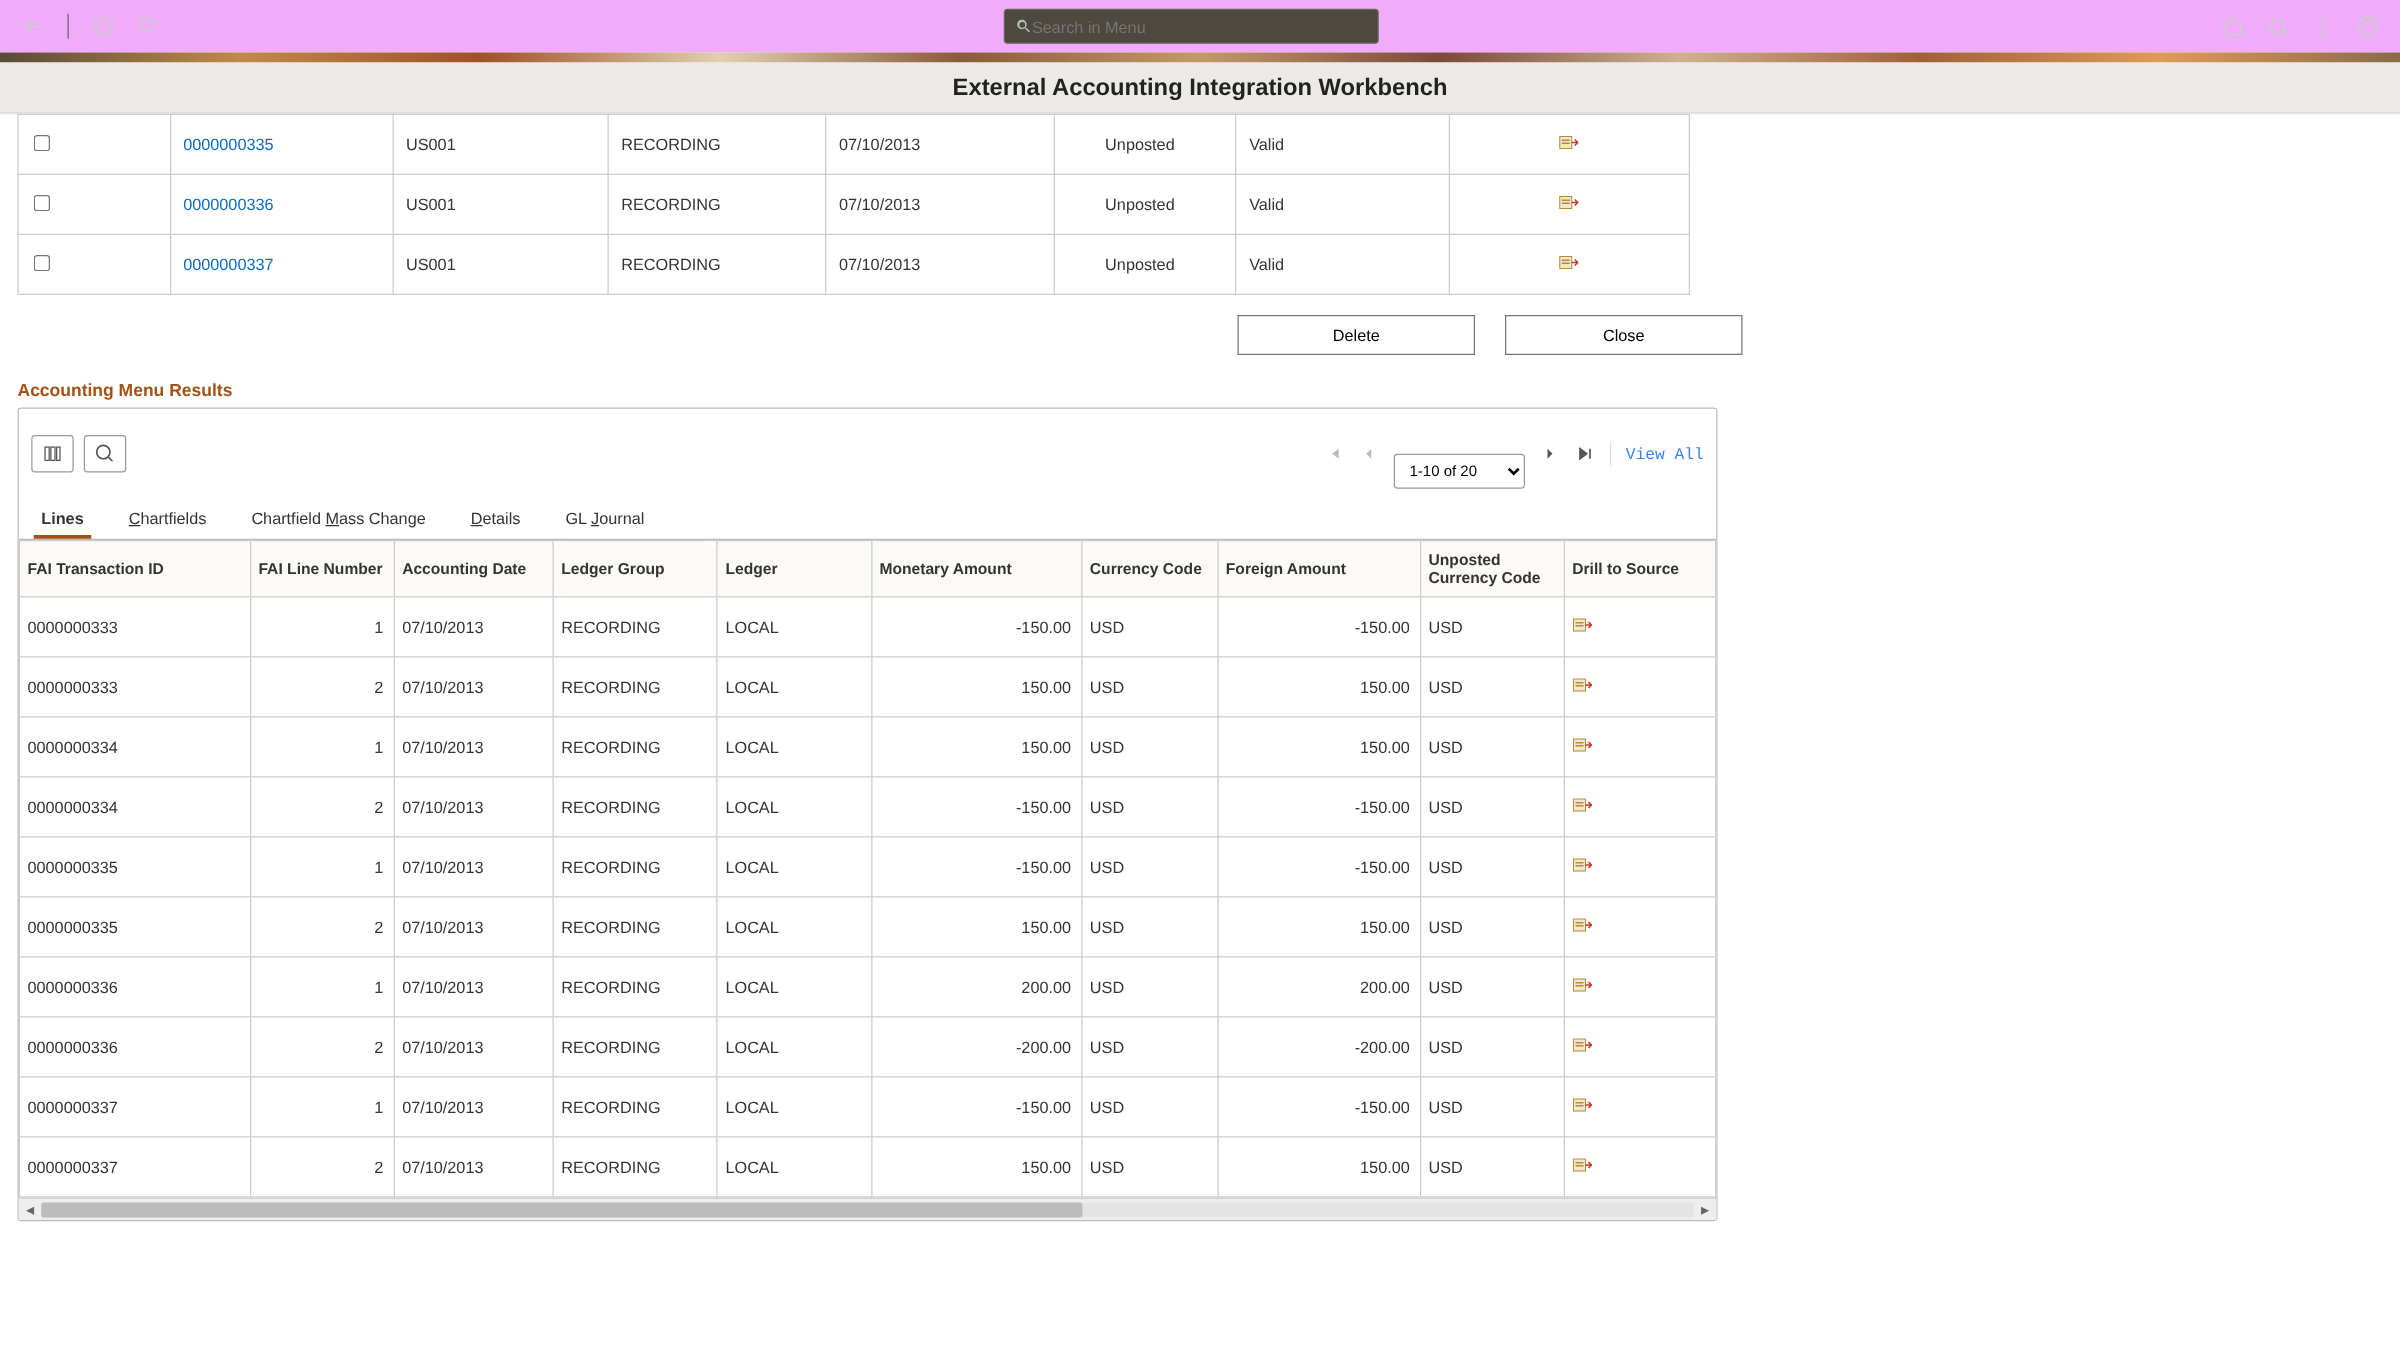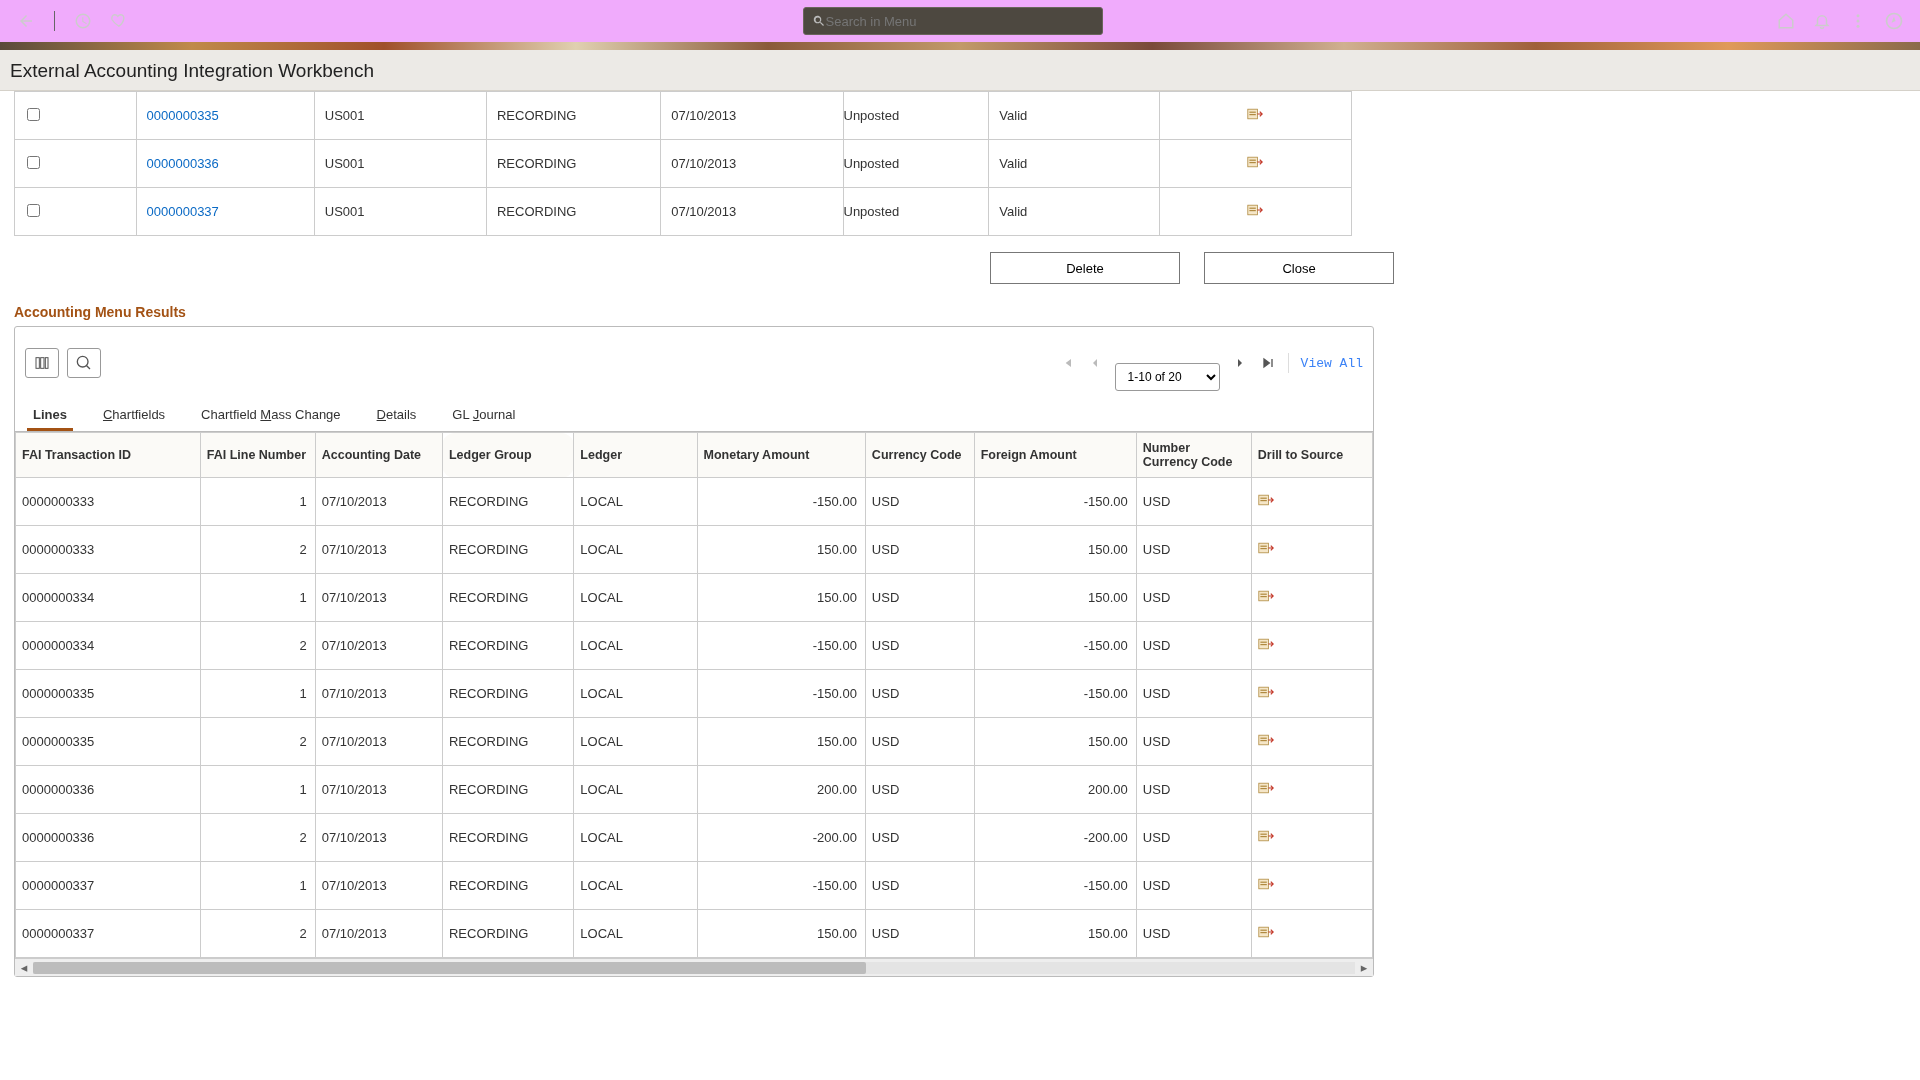--- a/index.html
+++ b/index.html
@@ -13,35 +13,35 @@
 .topbar-center { flex: 1; display: flex; justify-content: center; }
 .search-box { width: 300px; height: 28px; background: #4d4840; border: 1px solid #6a655c; border-radius: 3px; display: flex; align-items: center; padding: 0 8px; color: #bbb; }
 .search-box input { flex: 1; background: transparent; border: none; color: #ddd; outline: none; font-size: 13px; }
 .topbar-right { display: flex; align-items: center; gap: 8px; }
 
 
 .stripe { height: 8px; background: linear-gradient(90deg,#5a4a3a 0%,#c08a4a 10%,#a0502a 20%,#e0d0b0 30%,#8a5a3a 40%,#c29a6a 50%,#7a4a3a 60%,#d0b090 70%,#a0603a 80%,#e09a5a 90%,#8a6a4a 100%); }
 
 
 .titlebar { background: #eceae6; padding: 10px 10px 8px; border-bottom: 1px solid #d5d1c9; }
-.titlebar h1 { font-size: 19px; font-weight: normal; color: #222; }
+.titlebar h1 { font-size: 19px; font-weight: bold; color: #222; text-align: center; }
 
 
 .content { padding: 0 14px 14px; background: #fff; height: calc(1080px - 42px - 8px - 40px); overflow-y: auto; position: relative; }
 
 
 .grid1 { border-collapse: collapse; width: 1338px; margin-top: 0; }
 .grid1 td { border: 1px solid #ccc; padding: 10px 8px; vertical-align: middle; background: #fff; height: 48px; }
 .grid1 td.chk { width: 120px; text-align: left; padding-left: 12px; }
 .grid1 td.link a { color: #0b6ac5; text-decoration: none; cursor: pointer; }
 .grid1 td.link { width: 176px; padding-left: 10px; }
 .grid1 td.c3 { width: 170px; padding-left: 10px; }
 .grid1 td.c4 { width: 172px; padding-left: 10px; }
 .grid1 td.c5 { width: 180px; padding-left: 10px; }
-.grid1 td.c6 { width: 144px; padding-left: 0; }
+.grid1 td.c6 { width: 144px; padding-left: 0; text-align: center; }
 .grid1 td.c7 { width: 168px; padding-left: 10px; }
 .grid1 td.c8 { width: 190px; text-align: center; }
 
 .action-row { width: 1380px; display: flex; justify-content: flex-end; gap: 24px; padding: 16px 0 20px; }
 .btn { width: 190px; height: 32px; border: 1px solid #777; background: #fff; color: #000000; cursor: pointer; font-size: 13px; }
 
 
 .section-title { color: #a35214; font-weight: bold; font-size: 14px; margin-bottom: 6px; }
 
 
@@ -258,21 +258,21 @@
       <thead>
         <tr>
           <th>FAI Transaction ID</th>
           <th>FAI Line Number</th>
           <th>Accounting Date</th>
           <th>Ledger Group</th>
           <th>Ledger</th>
           <th>Monetary Amount</th>
           <th>Currency Code</th>
           <th>Foreign Amount</th>
-          <th>Number Currency Code</th>
+          <th>Unposted Currency Code</th>
           <th>Drill to Source</th>
         </tr>
       </thead>
       <tbody id="grid2-rows">
           <tr>
             <td>0000000333</td>
             <td class="num">1</td>
             <td>07/10/2013</td>
             <td>RECORDING</td>
             <td>LOCAL</td>

